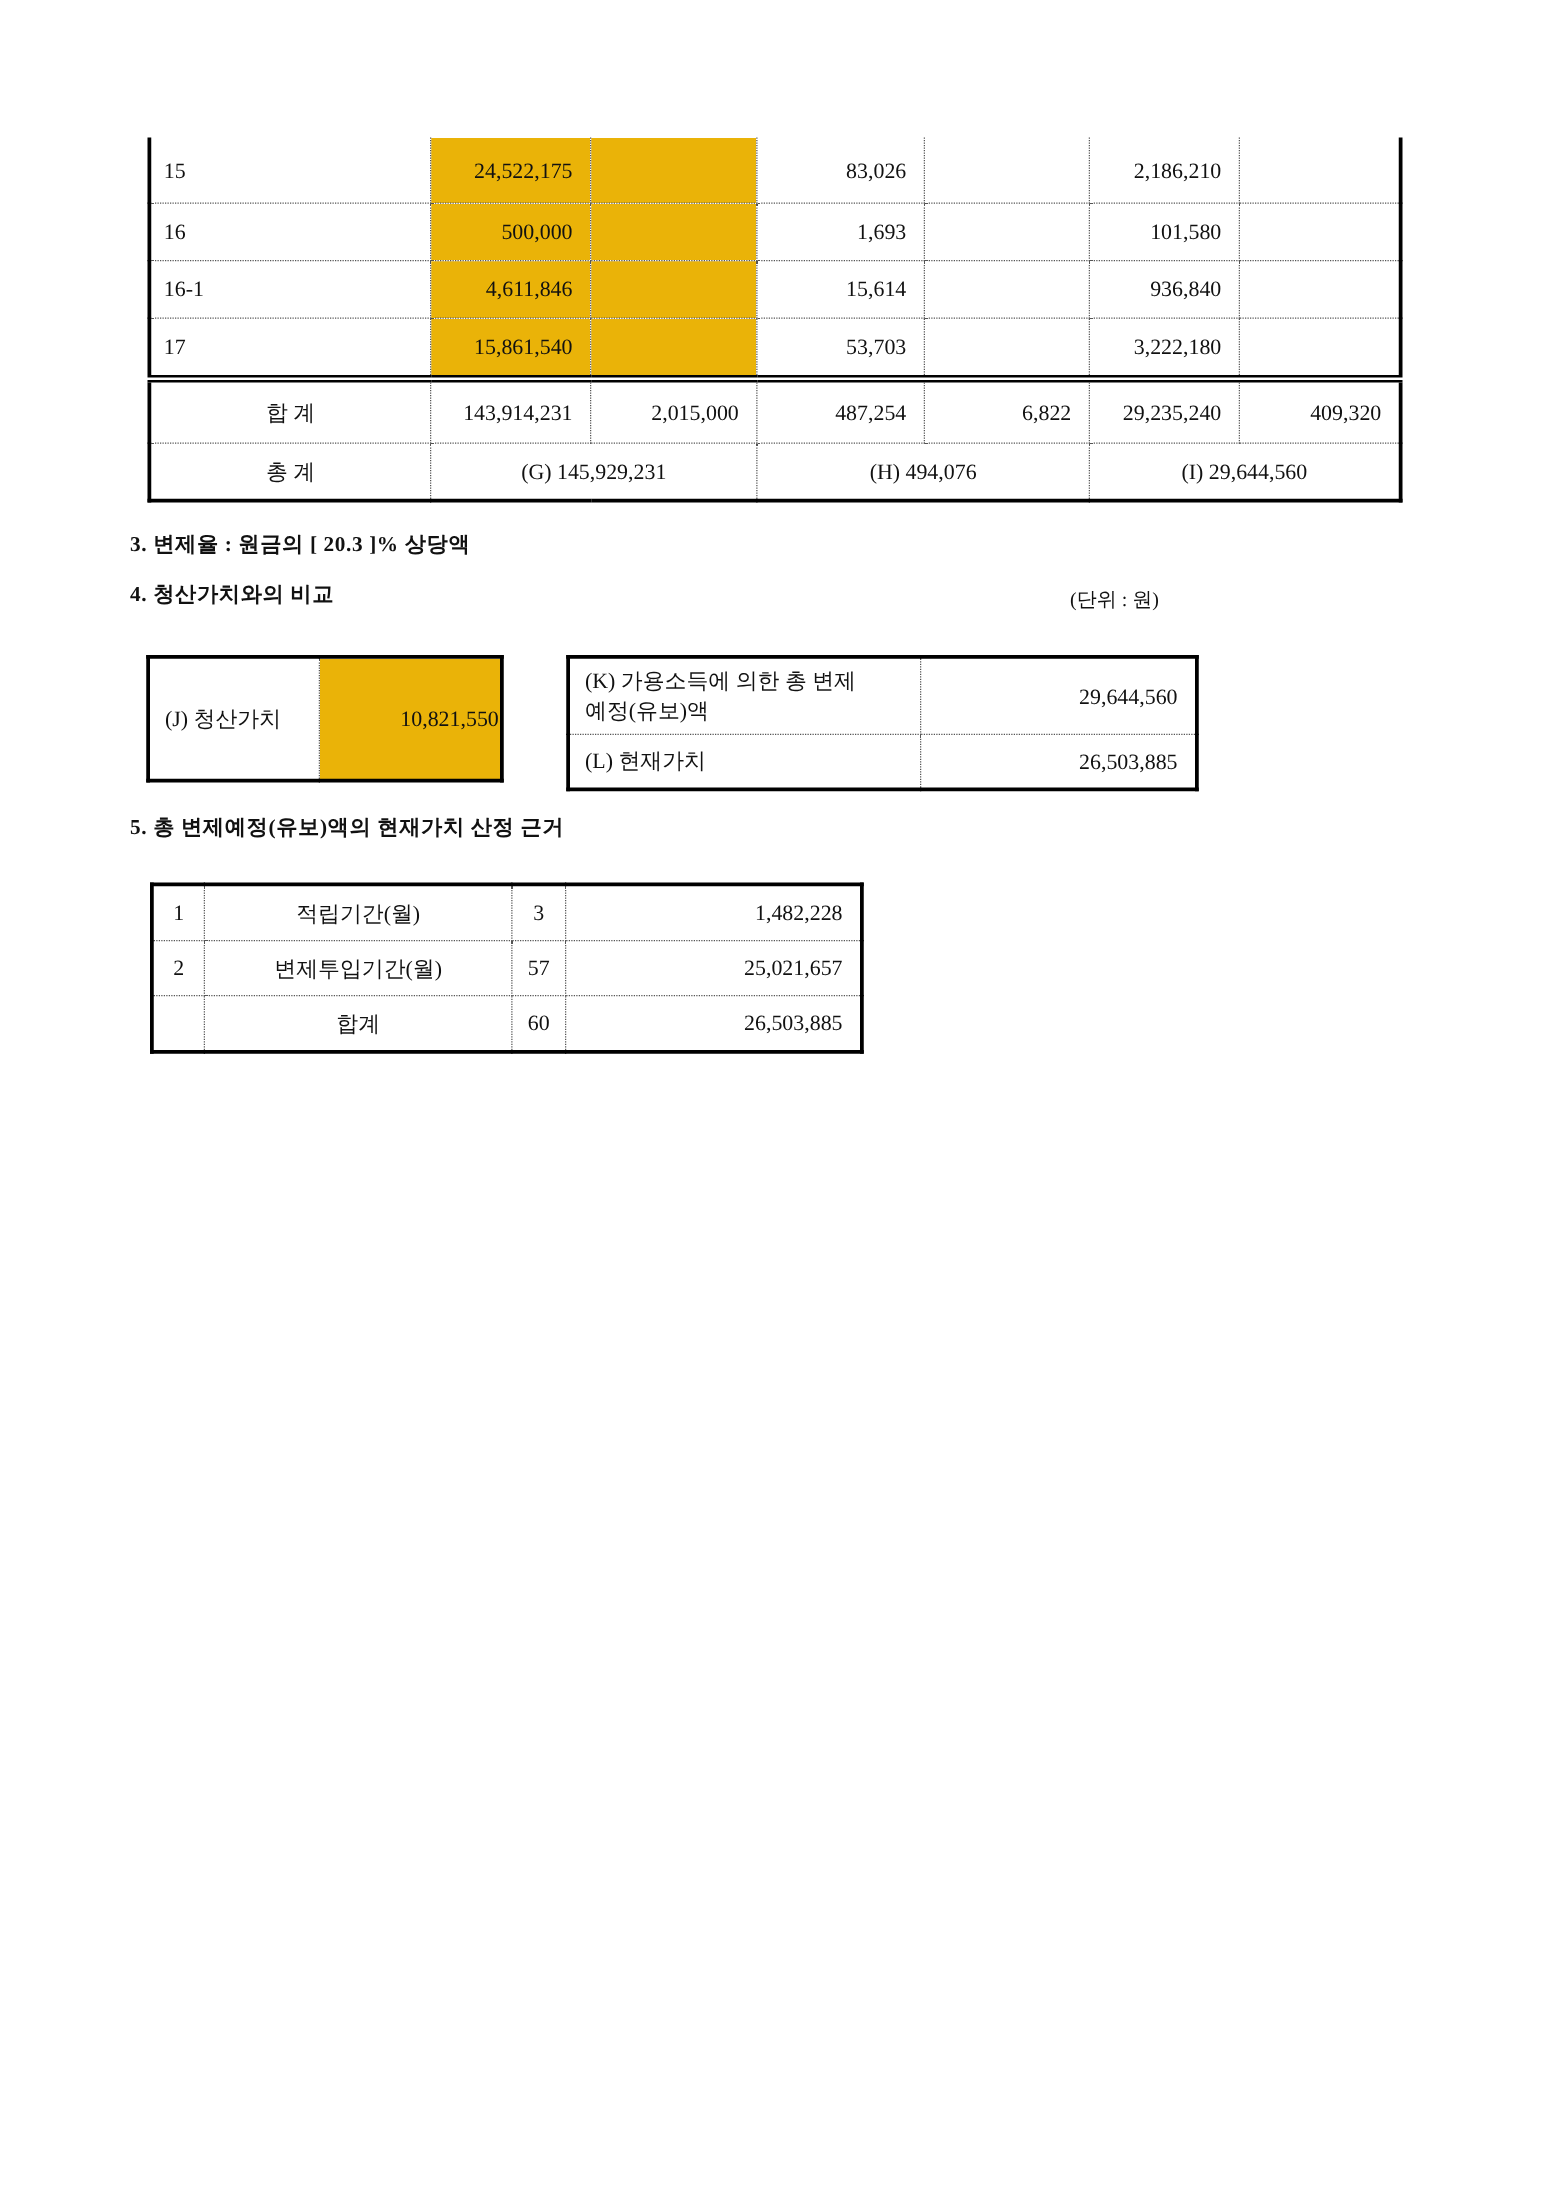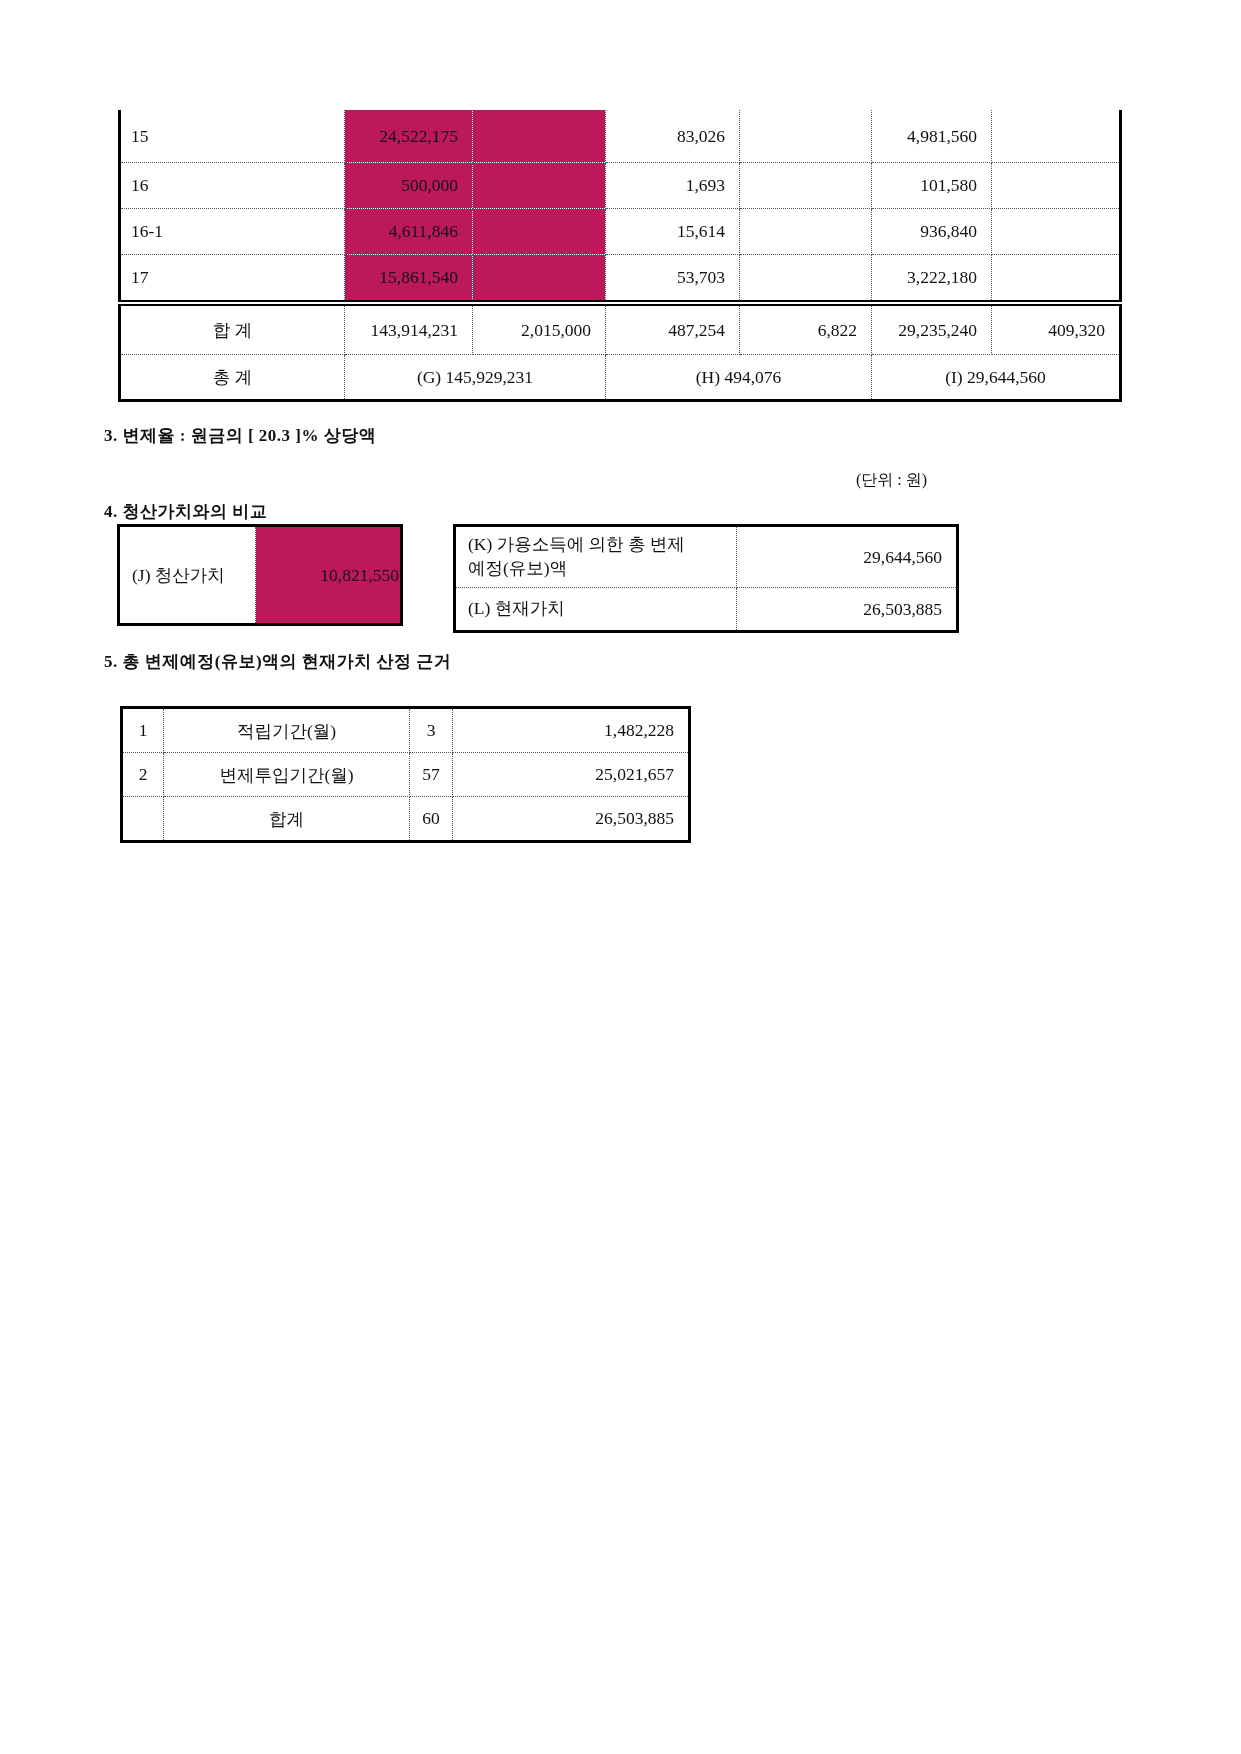--- a/index.html
+++ b/index.html
@@ -12,29 +12,29 @@
 
   table{border-collapse:collapse;table-layout:fixed;}
   td{border:1px dotted #555;overflow:hidden;white-space:nowrap;font-size:17.5px;vertical-align:middle;}
 
   
   #top-table{position:absolute;left:118px;top:110px;width:1001px;border:3px solid #000;border-top:none;}
   #top-table tr.data-row td{height:43px;}
   #top-table tr.first-row td{height:50px;border-top:none;}
   #top-table tr.subtotal-row td{height:46px;border-top:6px double #000;}
   #top-table tr.grand-row td{height:42px;text-align:center;}
-  .cyan{background:#be185d;}
+  .cyan{background:#eab308;}
   .num{text-align:right;padding-right:14px;}
   .rowno{text-align:left;padding-left:10px;}
   .ctr{text-align:center;}
 
   
   .sec-heading{position:absolute;font-weight:bold;font-size:17px;letter-spacing:0.5px;white-space:nowrap;}
   #sec3{left:104px;top:424px;}
-  #sec4{left:104px;top:500px;}
+  #sec4{left:104px;top:464px;}
   #sec5{left:104px;top:650px;}
   #unit-note{position:absolute;left:856px;top:470px;font-size:16px;white-space:nowrap;}
 
   
   #j-table{position:absolute;left:117px;top:524px;width:283px;border:3px solid #000;}
   #j-table td{height:94px;}
   #j-table td.lbl{padding-left:12px;}
   #j-table td.val{text-align:right;}
 
   #kl-table{position:absolute;left:453px;top:524px;width:503px;border:3px solid #000;}
@@ -63,21 +63,21 @@
         <col style="width:120px">
       <col style="width:129px">
     </colgroup>
     <tbody>
         <tr class="data-row first-row">
       <td class="rowno">15</td>
       <td class="num cyan">24,522,175</td>
       <td class="cyan"></td>
       <td class="num">83,026</td>
       <td></td>
-      <td class="num">4,981,560</td>
+      <td class="num">2,186,210</td>
       <td></td>
     </tr>
     <tr class="data-row">
       <td class="rowno">16</td>
       <td class="num cyan">500,000</td>
       <td class="cyan"></td>
       <td class="num">1,693</td>
       <td></td>
       <td class="num">101,580</td>
       <td></td>

